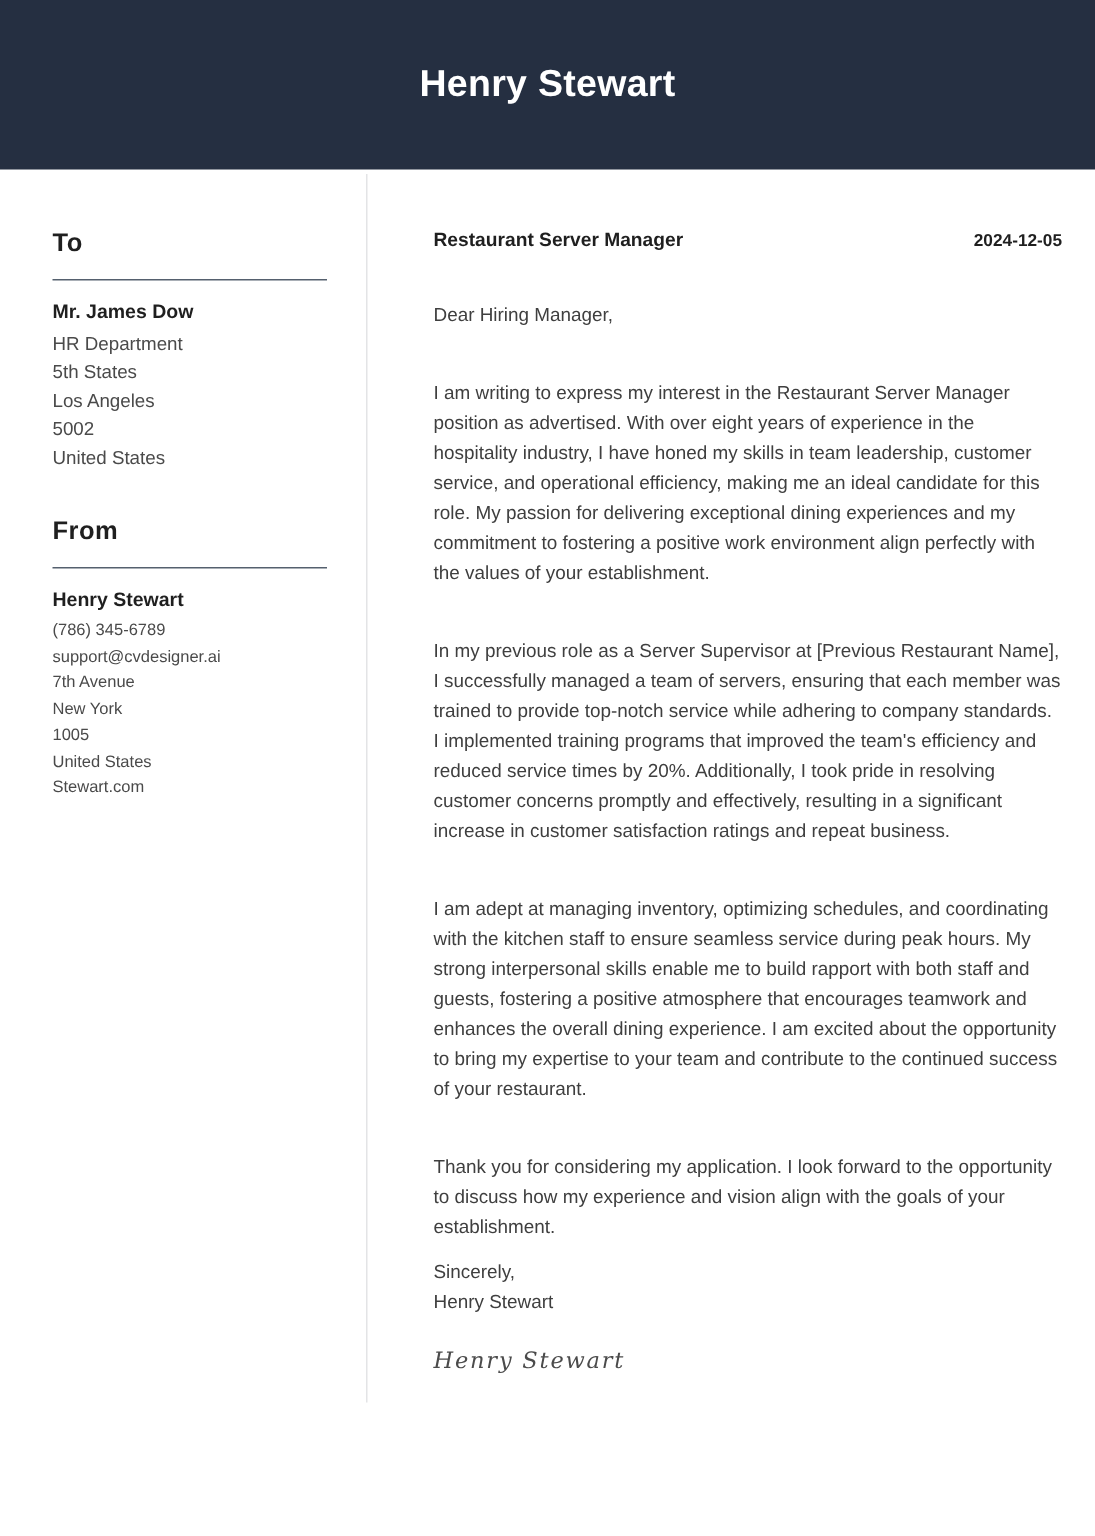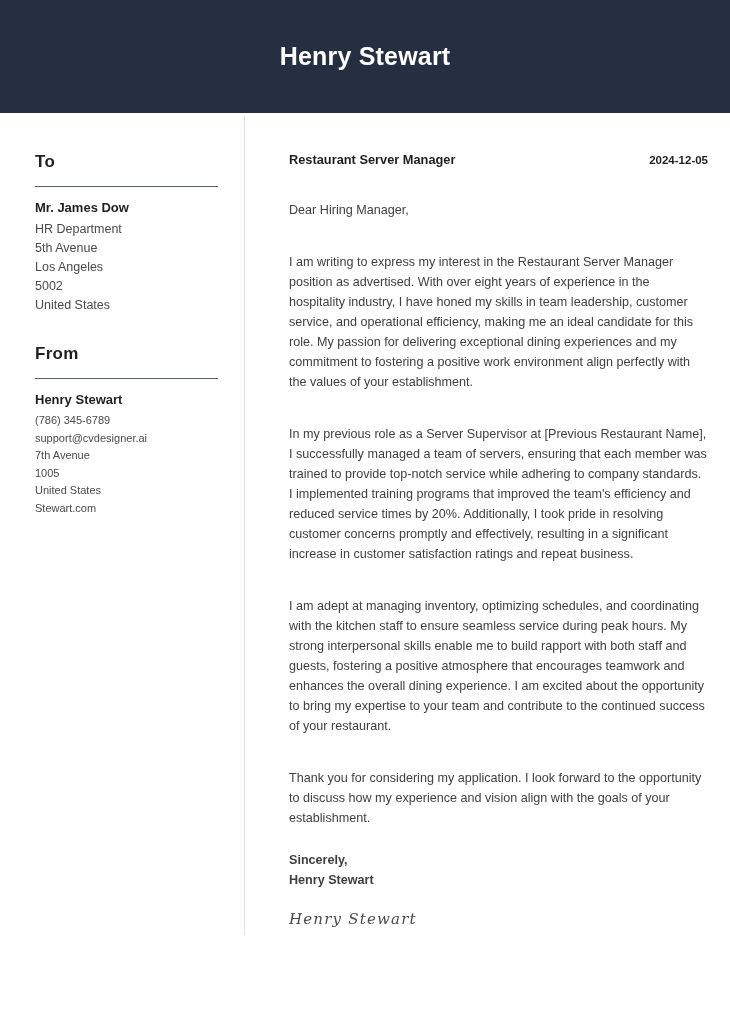--- a/index.html
+++ b/index.html
@@ -125,25 +125,24 @@
     line-height: 20px;
   }
   .para {
     margin-top: 32px;
     font-size: 12.6px;
     color: #3f3f3f;
     line-height: 20px;
     text-align: left;
   }
   .closing {
-    margin-top: 22px;
+    margin-top: 10px;
     font-size: 12.6px;
     color: #3f3f3f;
     line-height: 20px;
-    font-weight: bold;
   }
   .closing div {
     line-height: 20px;
   }
   .signature {
     margin-top: 20px;
     font-family: "DejaVu Serif", serif;
     font-style: italic;
     font-size: 15px;
     color: #4b4b4b;
@@ -161,33 +160,34 @@
 
   <div class="divider-vertical"></div>
 
   <div class="sidebar">
 
     <div class="to-block">
       <div class="side-heading">To</div>
       <div class="side-rule"></div>
       <div class="side-name">Mr. James Dow</div>
       <div class="side-line">HR Department</div>
-      <div class="side-line">5th Avenue</div>
+      <div class="side-line">5th States</div>
       <div class="side-line">Los Angeles</div>
       <div class="side-line">5002</div>
       <div class="side-line">United States</div>
     </div>
 
     <div class="from-block">
       <div class="side-heading">From</div>
       <div class="side-rule"></div>
       <div class="side-name">Henry Stewart</div>
       <div class="side-line">(786) 345-6789</div>
       <div class="side-line">support@cvdesigner.ai</div>
       <div class="side-line">7th Avenue</div>
+      <div class="side-line">New York</div>
       <div class="side-line">1005</div>
       <div class="side-line">United States</div>
       <div class="side-line">Stewart.com</div>
     </div>
 
   </div>
 
   <div class="letter">
 
     <div class="letter-top">

